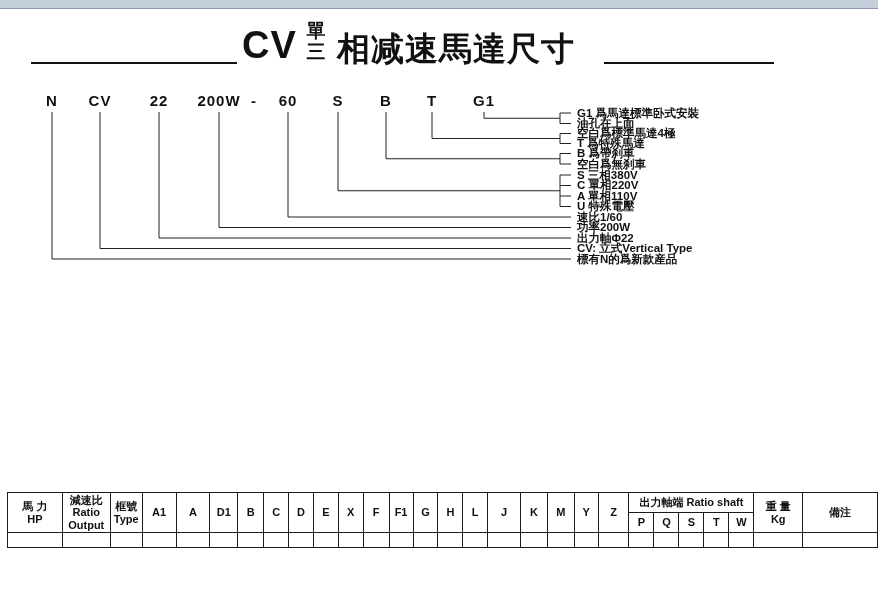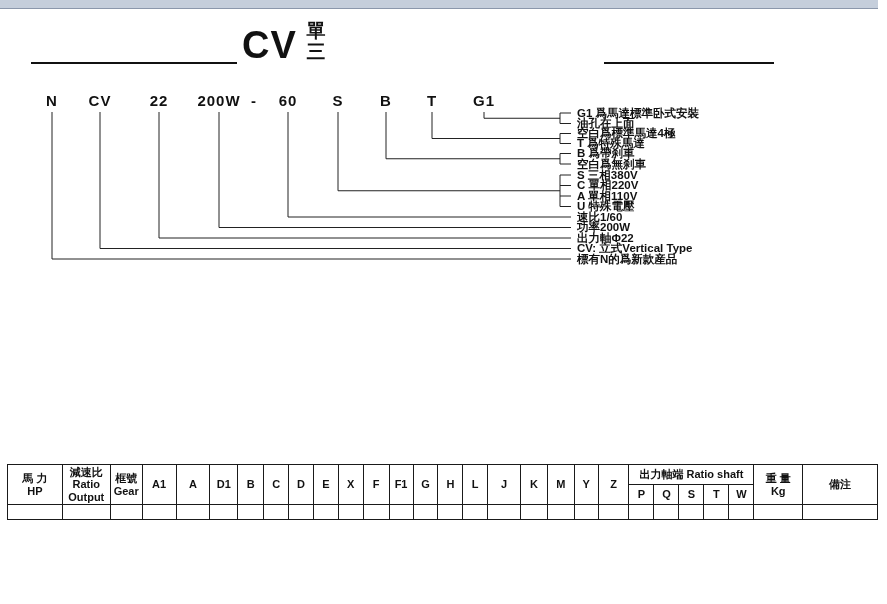--- a/index.html
+++ b/index.html
@@ -22,41 +22,42 @@
   .dts{font-size:9px;text-anchor:middle;}
   .cap{font-size:11px;font-weight:bold;text-anchor:middle;}
   .ln{stroke:#222;stroke-width:1;fill:none;}
   .fill{fill:#e3e3e3;stroke:#222;stroke-width:1;}
   .fill2{fill:#d9d9d9;stroke:#222;stroke-width:1;}
   .dim{stroke:#333;stroke-width:.8;fill:none;}
   .ext{stroke:#555;stroke-width:.6;fill:none;}
   .cl{stroke:#555;stroke-width:.6;fill:none;stroke-dasharray:8,3,2,3;}
   .dash{stroke:#444;stroke-width:.8;fill:none;stroke-dasharray:4,3;}
   
-  #spec{position:absolute;left:7px;top:464px;border-collapse:collapse;table-layout:fixed;}
+  #spec{position:absolute;left:7px;top:492px;border-collapse:collapse;table-layout:fixed;}
   #spec th,#spec td{border:1px solid #1a1a1a;text-align:center;vertical-align:middle;
     padding:0;font-size:11px;line-height:1.15;overflow:hidden;white-space:nowrap;}
   #spec th{font-weight:bold;}
   #spec .hr1 th{height:19px;}
   #spec .hr2 th{height:19px;}
   #spec .partial td{height:14px;}
   .small2{font-size:10.5px;line-height:1.1;}
 </style>
 </head>
 <body>
 
 <div id="page">
   <div class="topbar"></div>
 
   <div class="hline" style="left:31px;top:62px;width:206px;"></div>
   <div class="t-cv">CV</div>
   <div class="t-stack">
     <div>單</div>
     <div>三</div>
   </div>
+  <div class="t-zh">相减速馬達尺寸</div>
   <div class="hline" style="left:604px;top:62px;width:170px;"></div>
 
   <svg id="model" style="top:85px;width:887px;height:192px;" viewBox="0 85 887 192">
       <text x="52" y="106" class="code">N</text>
       <text x="100" y="106" class="code">CV</text>
       <text x="159" y="106" class="code">22</text>
       <text x="219" y="106" class="code">200W</text>
       <text x="254" y="106" class="code">-</text>
       <text x="288" y="106" class="code">60</text>
       <text x="338" y="106" class="code">S</text>
@@ -351,21 +352,21 @@
             <div>馬  力</div>
             <div>HP</div>
           </th>
         <th rowspan="2" class="small2">
             <div>減速比</div>
             <div>Ratio</div>
             <div>Output</div>
           </th>
         <th rowspan="2" class="small2">
             <div>框號</div>
-            <div>Gear</div>
+            <div>Type</div>
           </th>
         <th rowspan="2">A1</th>
         <th rowspan="2">A</th>
         <th rowspan="2">D1</th>
         <th rowspan="2">B</th>
         <th rowspan="2">C</th>
         <th rowspan="2">D</th>
         <th rowspan="2">E</th>
         <th rowspan="2">X</th>
         <th rowspan="2">F</th>

